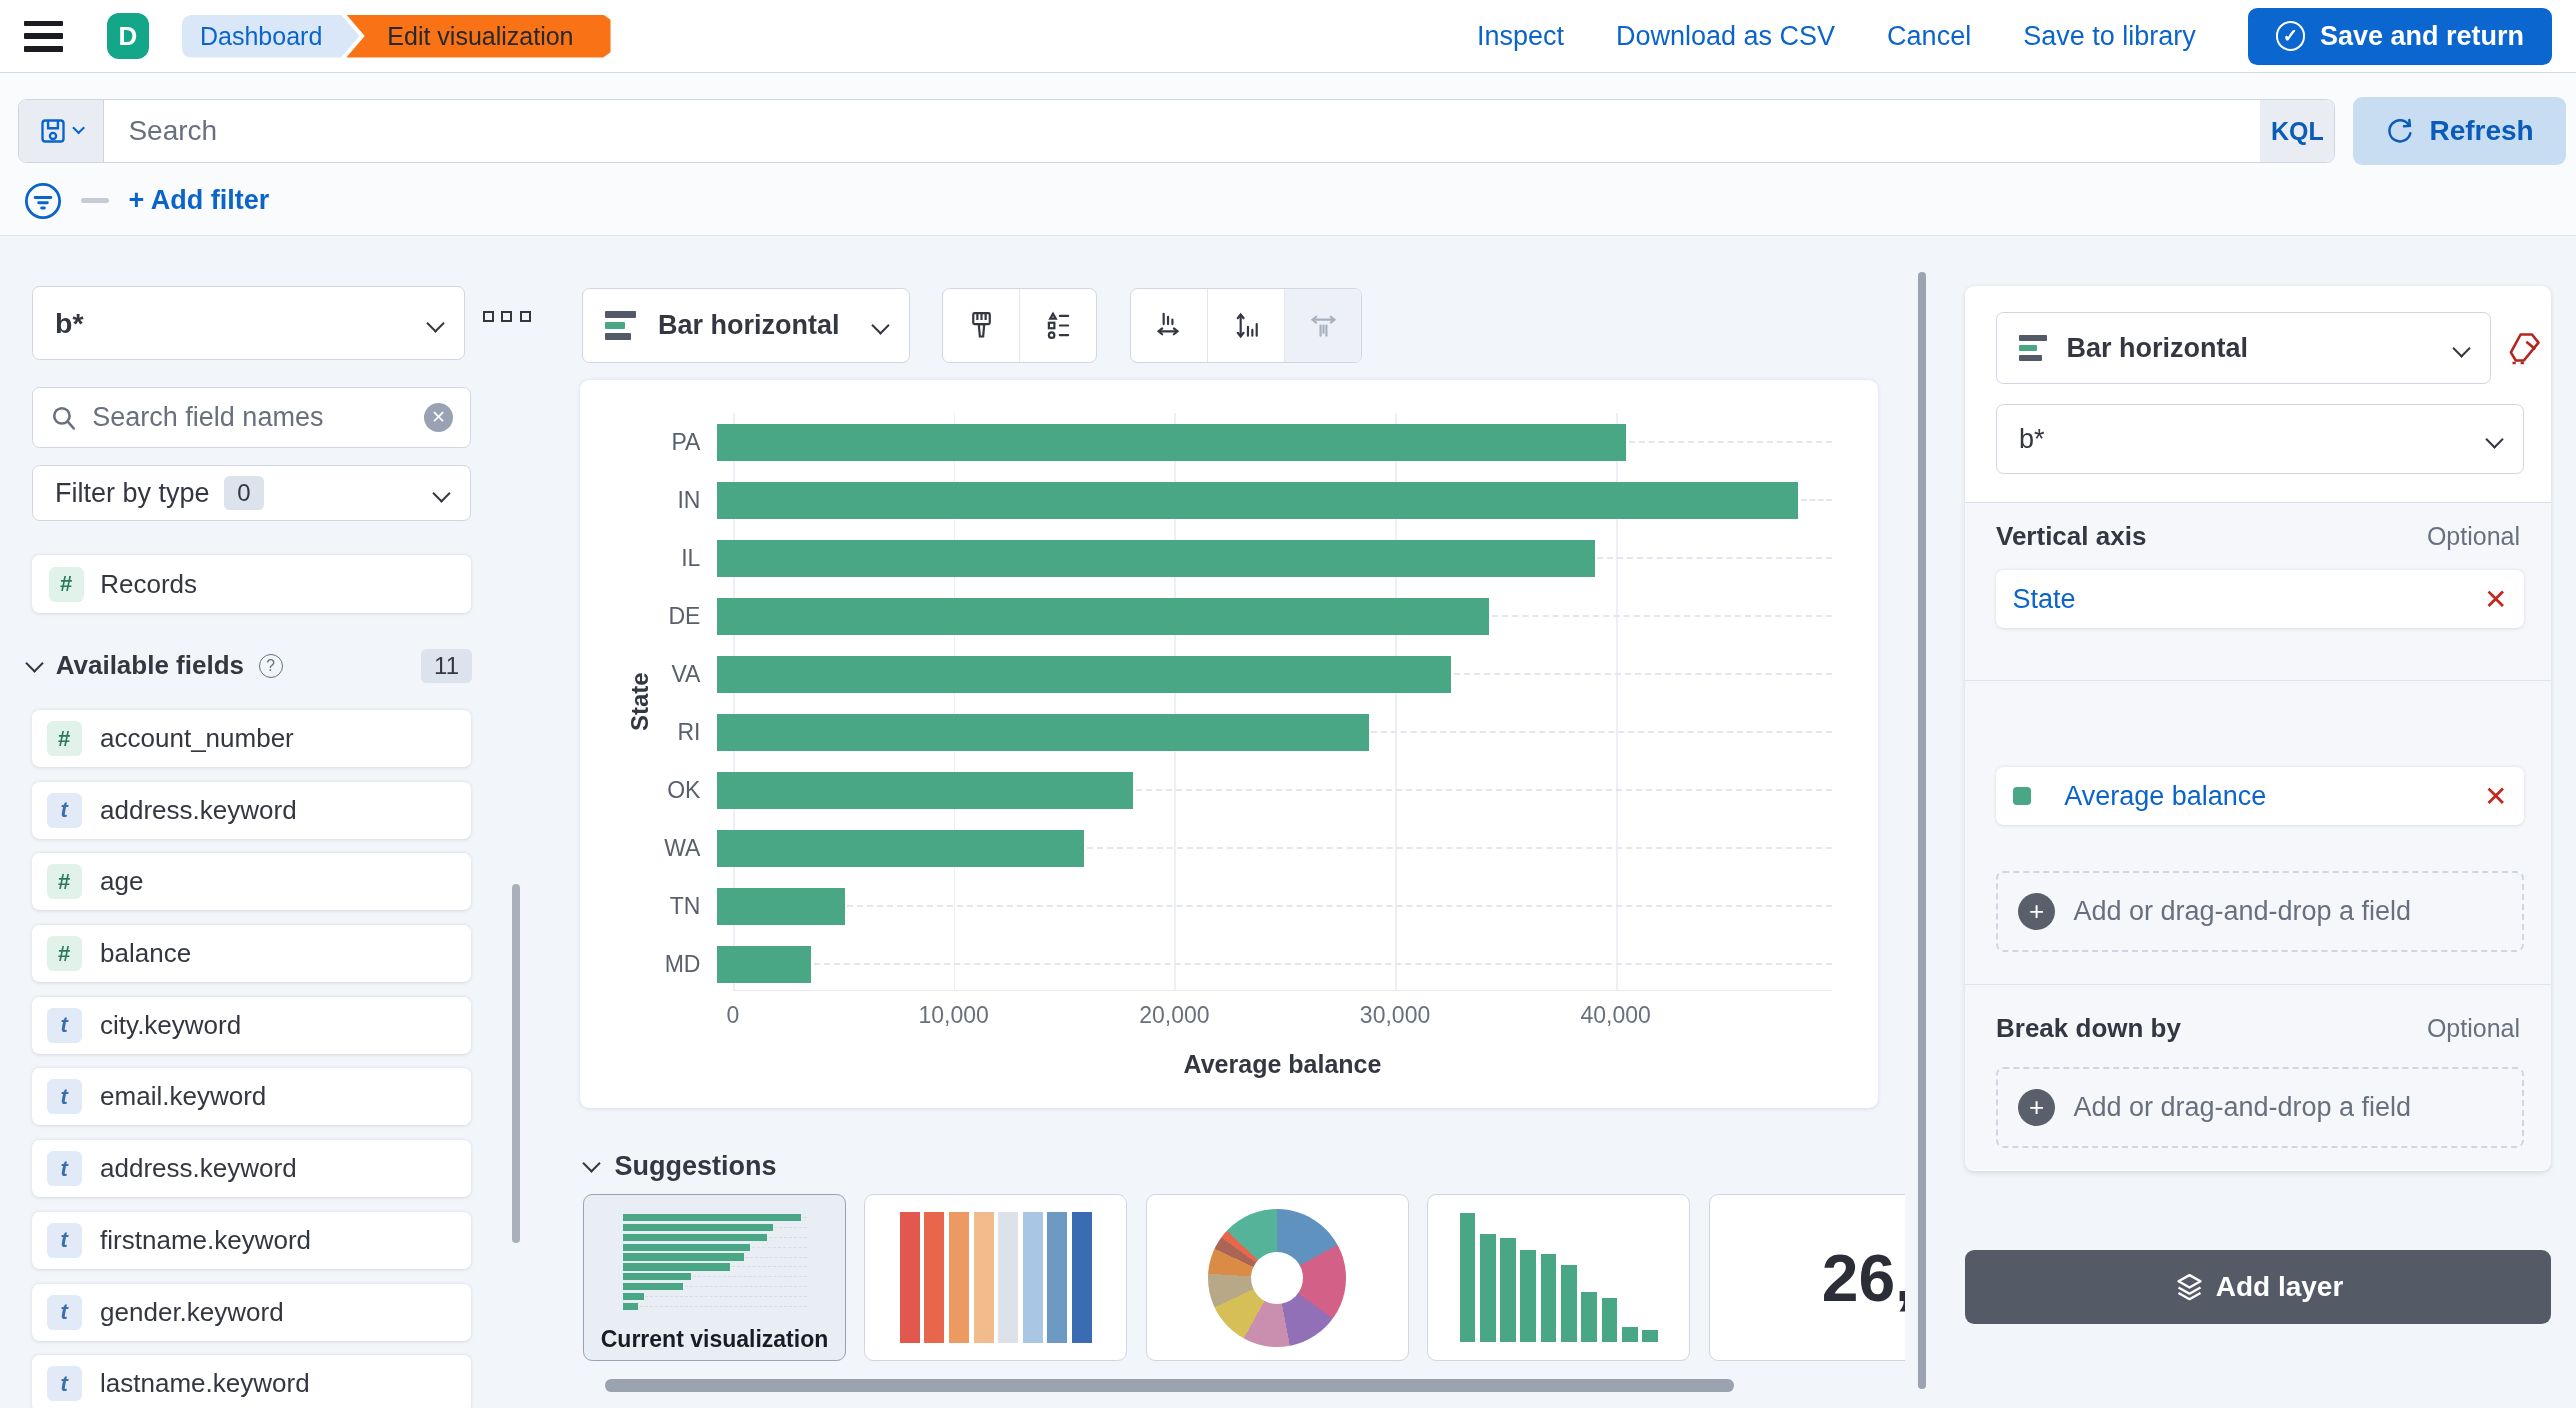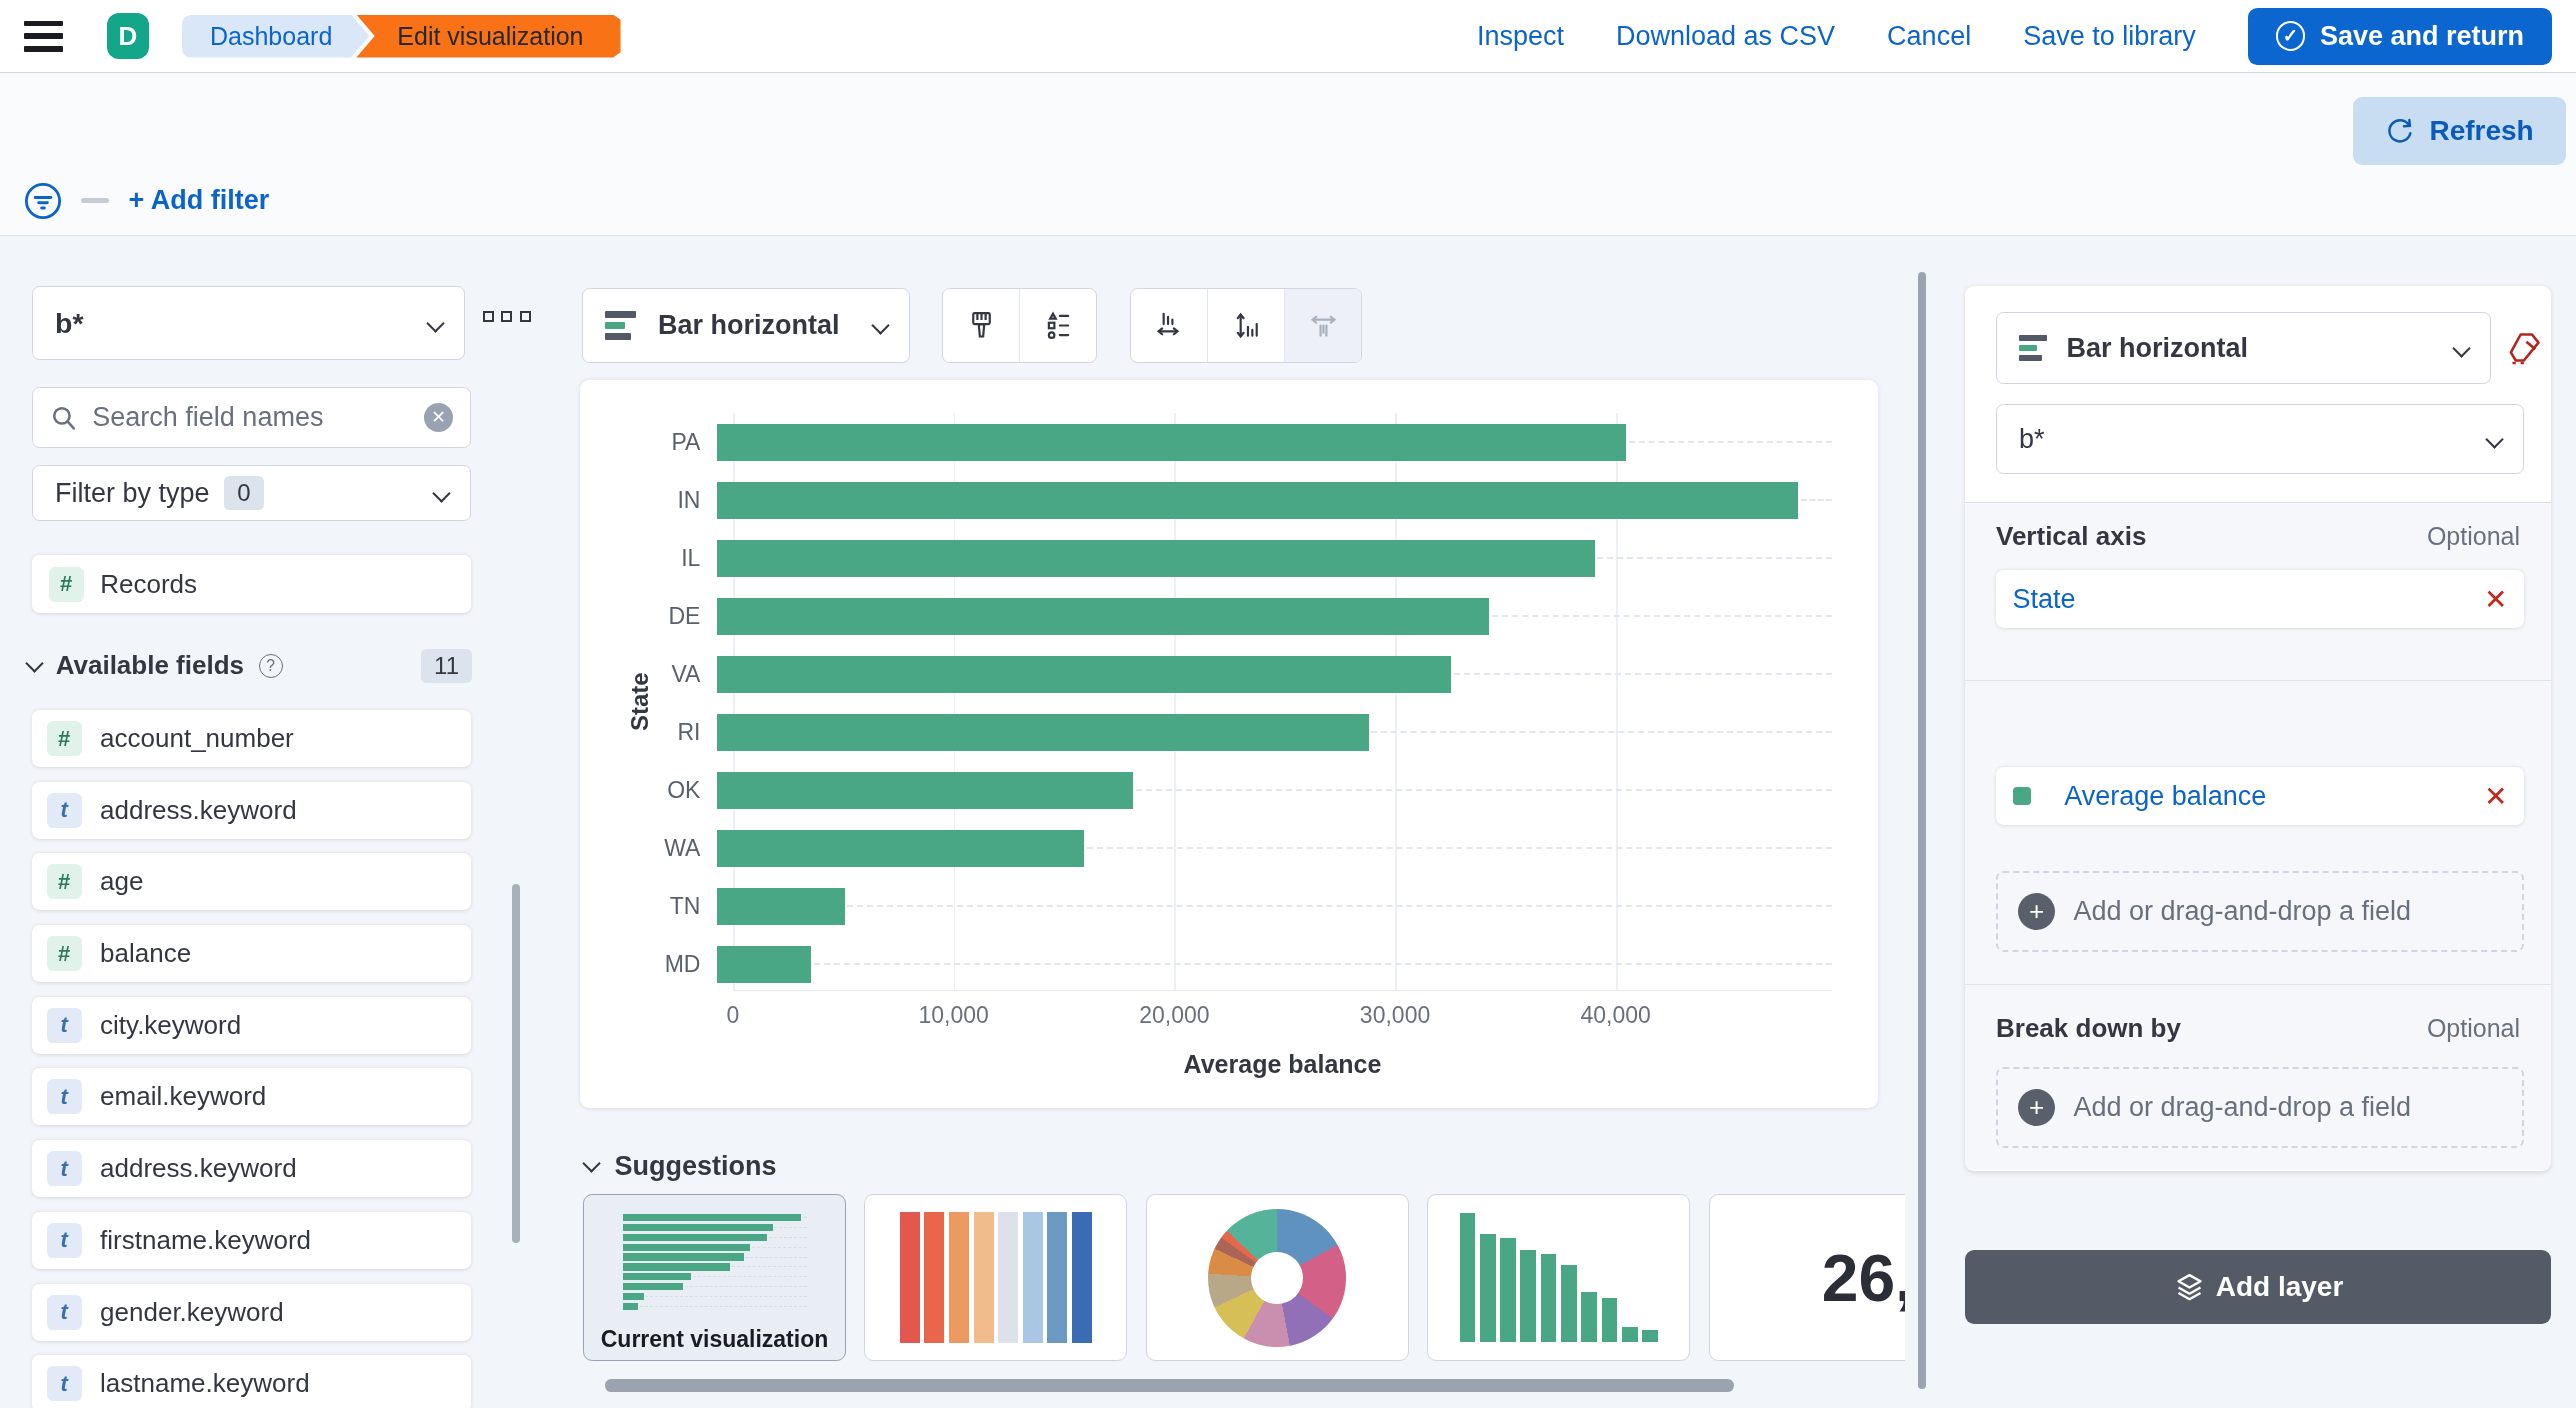--- a/index.html
+++ b/index.html
@@ -5,21 +5,21 @@
   html,body{margin:0;padding:0;background:#e8ebf2;}
   *{box-sizing:border-box;font-family:"Liberation Sans",sans-serif;}
   .app{position:relative;width:2576px;height:1409px;background:#f2f5fa;overflow:hidden;color:#343741;}
 
   
   .topbar{position:absolute;left:0;top:0;width:100%;height:73px;background:#fff;border-bottom:0.9px solid #d3dae6;display:flex;align-items:center;padding:0 24px;}
   .burger{width:39px;height:31px;display:flex;flex-direction:column;justify-content:space-between;cursor:pointer;margin-right:44px;}
   .burger span{display:block;height:5.5px;background:#1a1c21;border-radius:0.9px;}
   .logo{width:42px;height:46px;border-radius:12px;background:#13a689;color:#fff;font-weight:bold;font-size:26px;display:flex;align-items:center;justify-content:center;margin-right:33px;}
   .crumbs{display:flex;align-items:center;height:43px;}
-  .crumb{height:43px;display:flex;align-items:center;font-size:25px;padding:0 37px 0 28px;}
+  .crumb{height:43px;display:flex;align-items:center;font-size:25px;padding:0 37px 0 18px;}
   .crumb.blue{background:#d9e7f8;color:#0b64cb;clip-path:polygon(5.5px 0,calc(100% - 18.4px) 0,100% 50%,calc(100% - 18.4px) 100%,5.5px 100%,0 92%,0 8%);border-radius:9.2px 0 0 9.2px;}
   .crumb.gray{background:#f97316;color:#26282e;margin-left:-13px;padding-left:41px;clip-path:polygon(0 0,calc(100% - 7.4px) 0,100% 12%,100% 88%,calc(100% - 7.4px) 100%,0 100%,18.4px 50%);}
   .topnav{margin-left:auto;display:flex;align-items:center;gap:52px;}
   .toplink{color:#0b64cb;font-size:27px;cursor:pointer;white-space:nowrap;}
   .savebtn{background:#0b66cf;color:#fff;font-size:27px;font-weight:bold;height:57px;border-radius:9.2px;display:flex;align-items:center;gap:14.7px;padding:0 28px;cursor:pointer;}
   .chkcirc{width:29.5px;height:29.5px;border-radius:50%;border:2.8px solid #fff;display:flex;align-items:center;justify-content:center;font-size:18.4px;font-weight:bold;}
 
   
   .searchrow{position:absolute;left:0;top:73px;width:100%;height:93px;background:#fafbfd;}
   .searchbox{position:absolute;left:18.4px;top:26px;width:2317px;height:64px;background:#fff;border:1.8px solid #cfd6e2;border-radius:8.3px;display:flex;align-items:center;overflow:hidden;}
@@ -161,20 +161,34 @@
           <div class="toplink">Save to library</div>
         </div>
       <div class="savebtn">
         <span class="chkcirc">✓</span>
         <span>Save and return</span>
       </div>
     </nav>
   </header>
 
   <div class="searchrow">
+    <div class="searchbox">
+      <div class="saveseg">
+        <svg width="28" height="28" viewBox="0 0 20 20">
+            <g fill="none" stroke="#0b64cb" stroke-width="1.7">
+              <rect x="2.5" y="2.5" width="15" height="15" rx="2"></rect>
+              <path d="M6.5 2.5 v5.5 h7 v-5.5"></path>
+              <circle cx="10" cy="13.5" r="2.2"></circle>
+            </g>
+          </svg>
+        <span class="chev nml" style="width:9.2px;height:9.2px;border-color:#0b64cb;transform:rotate(45deg) translate(-1.8px,-1.8px);"></span>
+      </div>
+      <div class="srchtext">Search</div>
+      <div class="kqlseg">KQL</div>
+    </div>
     <div class="refreshbtn">
       <svg width="29.5" height="29.5" viewBox="0 0 24 24">
           <g fill="none" stroke="#0b5cb8" stroke-width="2" stroke-linecap="round">
             <path d="M19.5 7.5 A 8.6 8.6 0 1 0 20.6 14"></path>
             <path d="M19.8 3.2 l0.4 4.8 -4.8 0.4"></path>
           </g>
         </svg>
       <span>Refresh</span>
     </div>
   </div>

